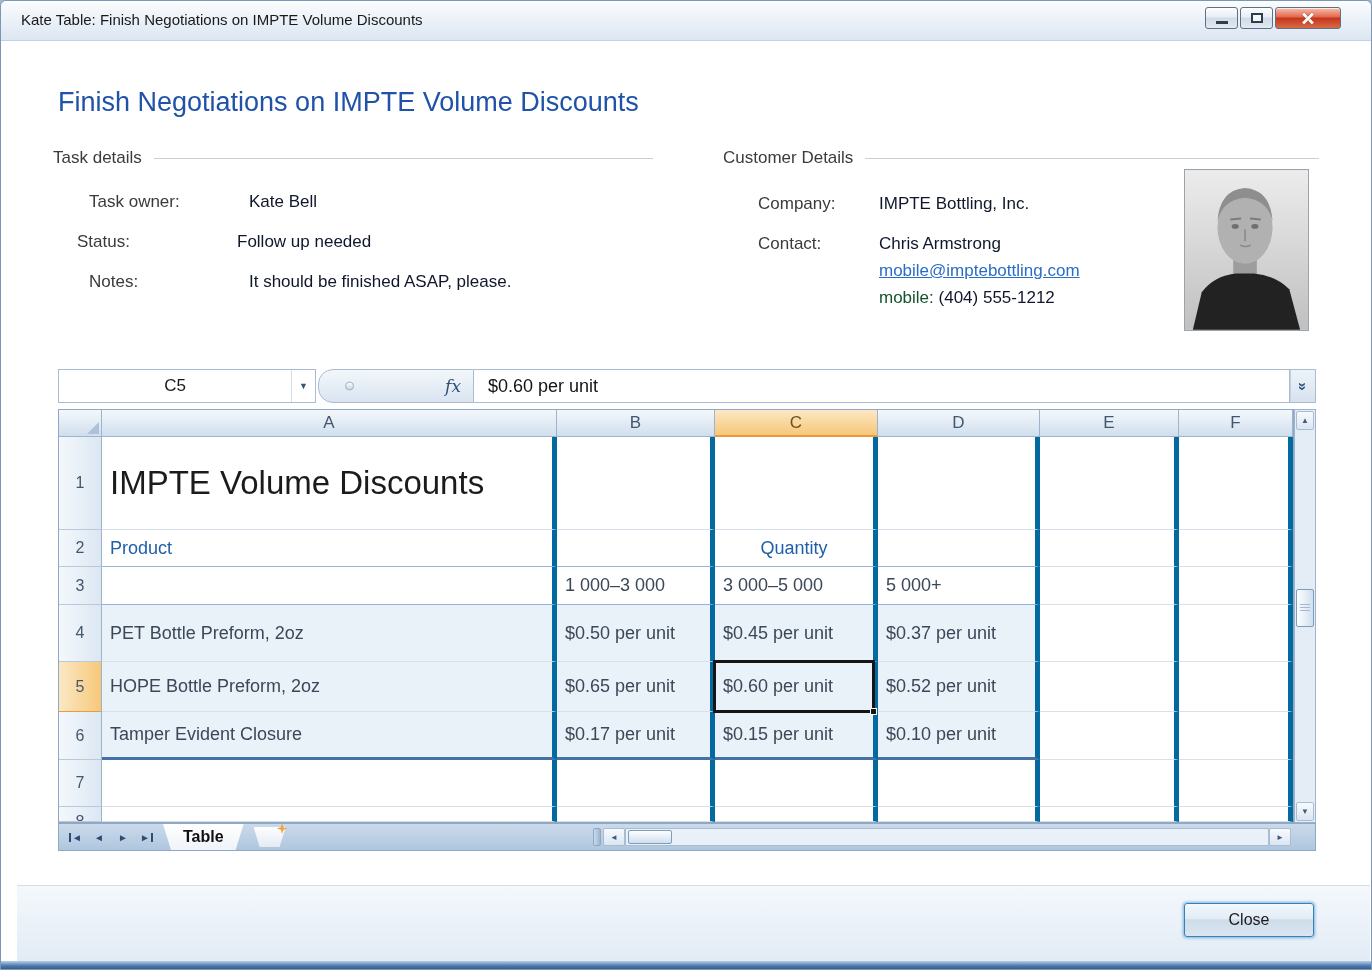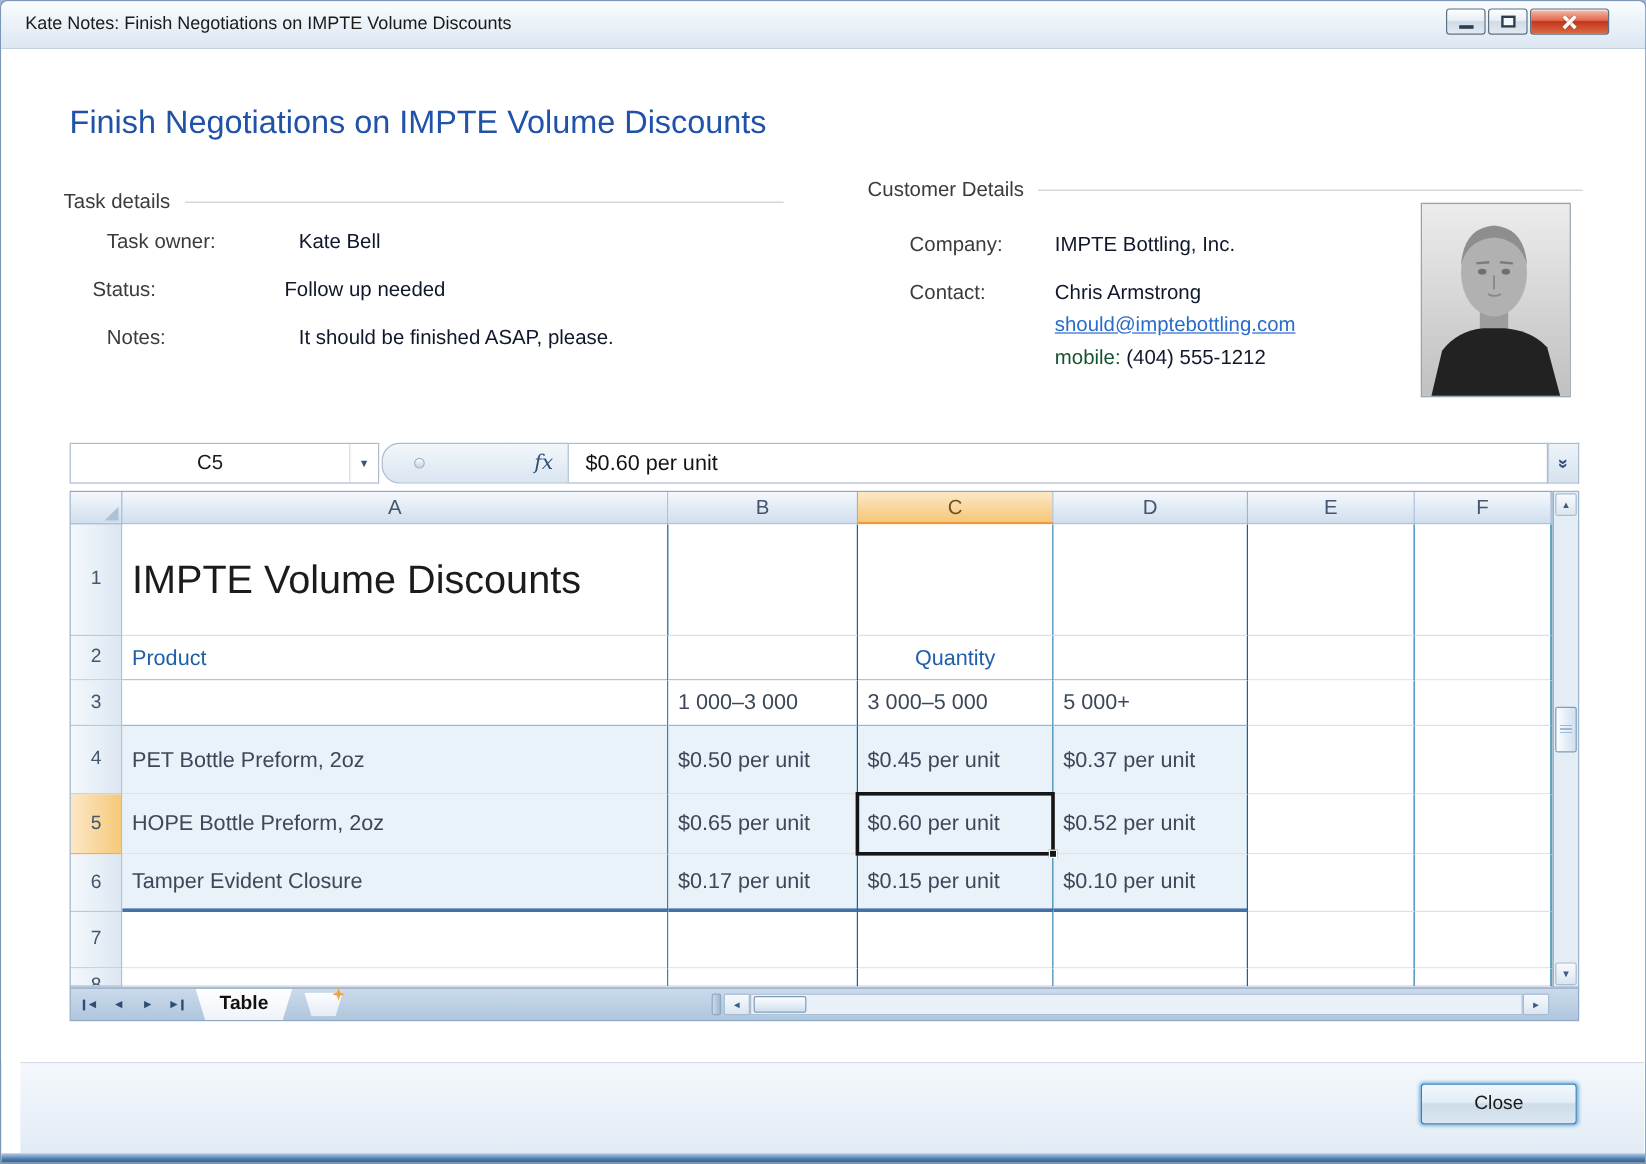--- a/index.html
+++ b/index.html
@@ -31,21 +31,21 @@
   .glyph-x .x2 { transform: rotate(-45deg); }
 
   
   .client { position: absolute; left: 0; right: 0; top: 40px; bottom: 84px; background: #fff; }
 
   .heading { position: absolute; left: 57px; top: 46px; font-size: 27px; font-weight: 400; color: #1F52A8; }
 
   .section-label { position: absolute; display: flex; align-items: center; height: 20px; }
   .section-label > span { font-size: 17px; color: #3B3B3B; margin-right: 12px; white-space: nowrap; }
   .section-label .rule { flex: 1; height: 1px; background: #C9CFD6; }
-  .task-sec { left: 52px; top: 117px; width: 600px; }
+  .task-sec { left: 52px; top: 107px; width: 600px; }
   .cust-sec { left: 722px; top: 107px; width: 596px; }
 
   .frow { position: absolute; font-size: 17px; line-height: 22px; }
   .frow .lbl { display: inline-block; color: #3B3B3B; }
   .frow .val { color: #0f172a; }
   .task-row .lbl { width: 160px; }
   .cust-row .lbl { width: 121px; }
   .email { color: #2A6DC9; text-decoration: underline; cursor: pointer; }
   .mob-lbl { color: #14532d; }
 
@@ -88,21 +88,21 @@
   .hc.corner { position: relative; }
   .tri { position: absolute; right: 2px; bottom: 2px; width: 12px; height: 12px;
     background: #ADC1D8; clip-path: polygon(100% 0, 100% 100%, 0 100%); }
 
   .rh { background: linear-gradient(90deg,#F4F8FC,#DCE7F2);
     border-right: 1px solid #9DB4CC; border-bottom: 1px solid #B9C9DB;
     display: flex; align-items: center; justify-content: center; color: #44566E; font-size: 16px; }
   .rh.selrow { background: linear-gradient(90deg,#FCE8C6,#F6C879); border-bottom: 1px solid #ED9A3F; }
   .rh.partial { align-items: flex-start; overflow: hidden; line-height: 30px; }
 
-  .c { border-right: 1px solid #0369a1; border-bottom: 1px solid #D8E1EB;
+  .c { border-right: 5px solid #0369a1; border-bottom: 1px solid #D8E1EB;
     font-size: 18px; color: #3C4858; display: flex; align-items: center;
     padding: 0 8px; overflow: hidden; background: #fff; white-space: nowrap; }
   .c.band { background: #E9F1F9; }
   .c.blue-b { border-bottom: 1px solid #95B3D7; }
   .c.thick-b { border-bottom: 3px solid #4472A8; }
   .c.bluetext { color: #1F5FA9; }
   .c.center { justify-content: center; }
   .c.title-cell { overflow: visible; z-index: 2; }
   .title-text { font-size: 33px; color: #1B1B1B; white-space: nowrap; }
   .c.selcell { position: relative; z-index: 3; overflow: visible; }
@@ -158,21 +158,21 @@
     font-family: "Liberation Sans", sans-serif; }
   .bottom-strip { position: absolute; left: 0; right: 0; bottom: 0; height: 8px;
     background: linear-gradient(180deg,#B7CFE6,#4E79AC 60%,#365E8C); }
 </style>
 </head>
 <body>
 
 <div class="window">
 
   <div class="titlebar">
-    <span class="title">Kate Notes: Finish Negotiations on IMPTE Volume Discounts</span>
+    <span class="title">Kate Table: Finish Negotiations on IMPTE Volume Discounts</span>
     <div class="winbtns">
       <div class="wbtn min">
           <span class="glyph-min"></span>
         </div>
       <div class="wbtn max">
           <span class="glyph-max"></span>
         </div>
       <div class="wbtn closew">
           <span class="glyph-x">
             <i class="x1"></i>
@@ -204,21 +204,21 @@
       <span>Customer Details</span>
       <i class="rule"></i>
     </div>
     <div class="frow cust-row" style="left:757px; top:152px;">
       <span class="lbl">Company:</span><span class="val">IMPTE Bottling, Inc.</span>
     </div>
     <div class="frow cust-row" style="left:757px; top:192px;">
       <span class="lbl">Contact:</span><span class="val">Chris Armstrong</span>
     </div>
     <div class="frow" style="left:878px; top:219px;">
-      <a class="email">should@imptebottling.com</a>
+      <a class="email">mobile@imptebottling.com</a>
     </div>
     <div class="frow" style="left:878px; top:246px;">
       <span class="mob-lbl">mobile:</span>
       <span class="val">(404) 555-1212</span>
     </div>
 
     <div class="photo">
       <svg viewBox="0 0 125 162">
         <defs>
           <linearGradient id="pg" x1="0" y1="0" x2="0" y2="1">

